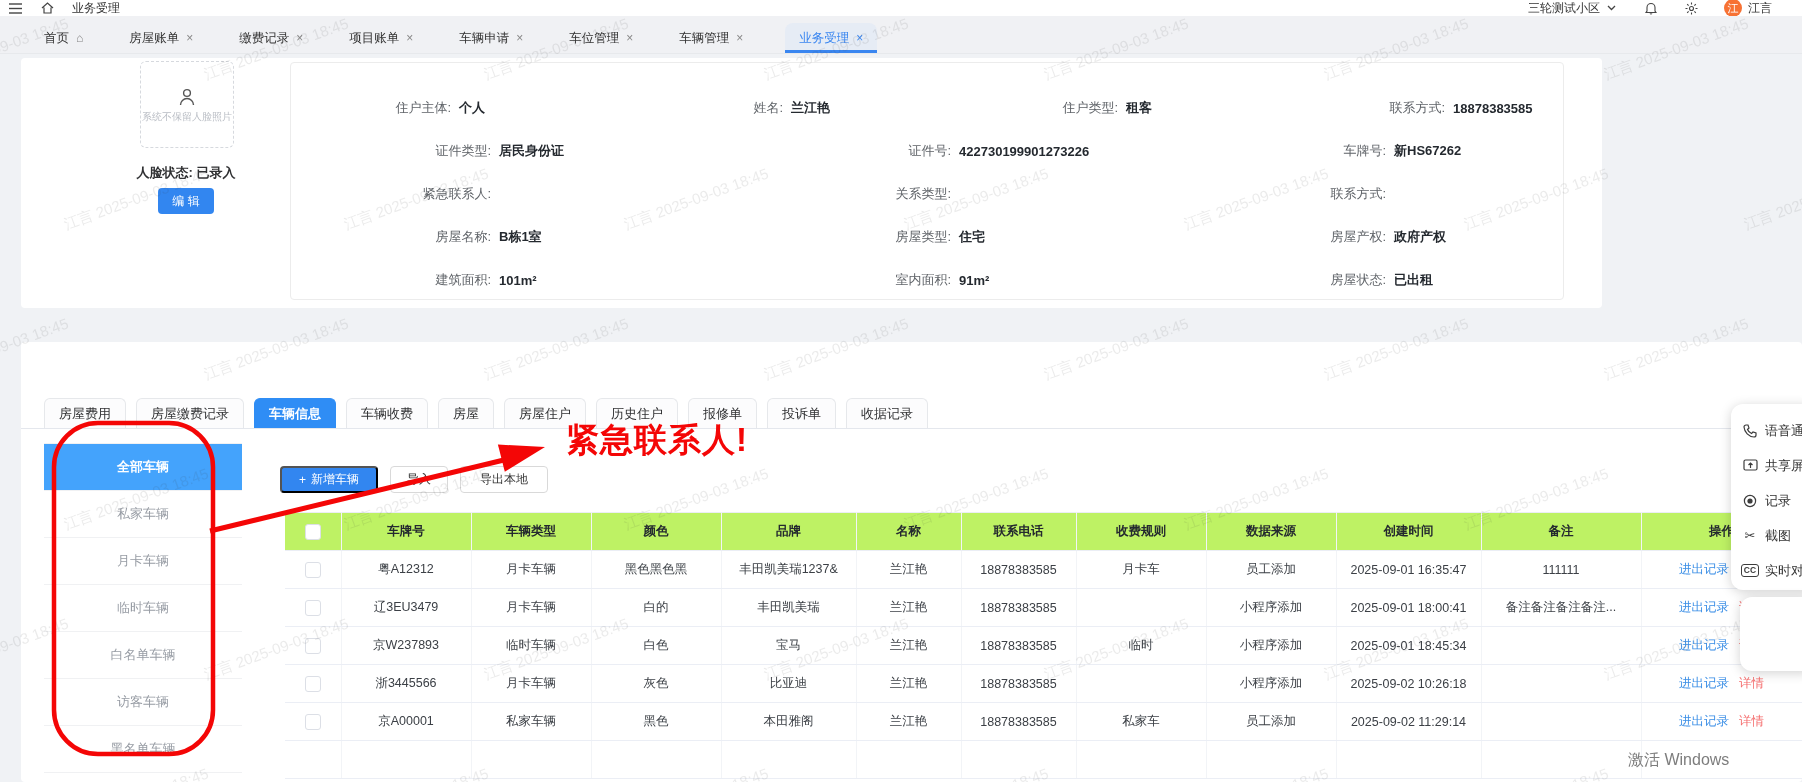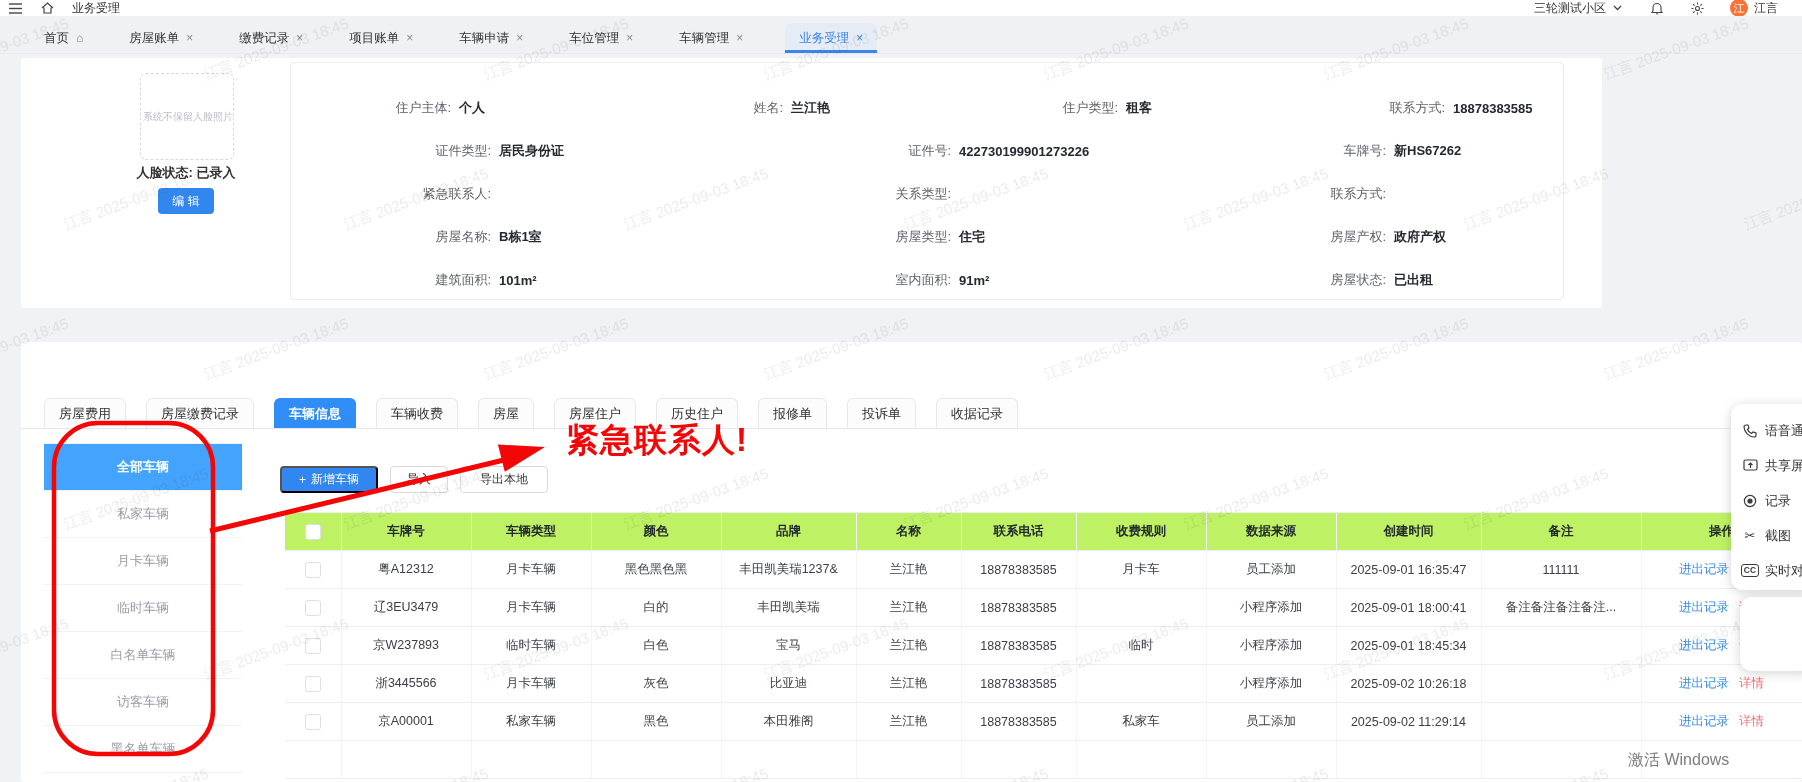--- a/index.html
+++ b/index.html
@@ -3,52 +3,52 @@
 <meta charset="utf-8">
 <style>
   html,body{margin:0;padding:0;}
   body{width:1802px;height:782px;position:relative;overflow:hidden;background:#f0f2f5;
        font-family:"Liberation Sans","DejaVu Sans",sans-serif;color:#333;}
   .abs{position:absolute;}
   
   #topbar{left:0;top:0;width:1802px;height:16px;background:#fff;border-bottom:1px solid #e8e8e8;
           display:flex;align-items:center;font-size:12px;color:#333;}
   #topbar .tb-left{display:flex;align-items:center;gap:18px;padding-left:8px;}
-  #topbar .tb-right{margin-left:auto;display:flex;align-items:center;gap:26px;padding-right:24px;}
+  #topbar .tb-right{margin-left:auto;display:flex;align-items:center;gap:26px;padding-right:30px;}
   .tb-ic{width:14px;height:14px;display:inline-flex;align-items:center;justify-content:center;color:#444;}
   .avatar{width:18px;height:18px;border-radius:50%;background:#f77234;color:#fff;font-size:11px;
           display:inline-flex;align-items:center;justify-content:center;flex:0 0 auto;}
   .uname{white-space:nowrap;}
   
   #tabstrip{left:0;top:16px;width:1802px;height:38px;background:#f0f1f4;border-bottom:1px solid #e7e9ec;
             display:flex;align-items:flex-end;padding-left:40px;box-sizing:border-box;}
   .nav-tab{display:flex;align-items:center;gap:7px;font-size:12.5px;color:#333;height:30px;
            margin-right:38px;white-space:nowrap;position:relative;padding:0 4px;}
   .nav-tab .x{color:#888;font-size:12px;}
   .nav-tab.active{background:#e6ecf5;border-radius:8px 8px 0 0;padding:0 14px;color:#3a86f0;}
   .nav-tab.active .x{color:#3a86f0;}
   .nav-tab.active::after{content:"";position:absolute;left:0;right:0;bottom:0;height:3px;background:#3a86f0;}
   
   .card{position:absolute;background:#fff;border-radius:4px;}
   #card1{left:21px;top:58px;width:1581px;height:250px;}
   
-  #facebox{left:119px;top:15px;width:92px;height:85px;border:1px dashed #d6d9de;border-radius:6px;
-           display:flex;flex-direction:row;align-items:center;justify-content:center;gap:2px;}
+  #facebox{left:119px;top:3px;width:92px;height:85px;border:1px dashed #d6d9de;border-radius:6px;
+           display:flex;flex-direction:column;align-items:center;justify-content:center;gap:2px;}
   #facebox .ph-text{font-size:10px;color:#b9bdc4;white-space:nowrap;}
   #facestatus{left:90px;top:106px;width:150px;text-align:center;font-size:13px;color:#303133;font-weight:bold;}
   #editbtn{left:137px;top:130px;width:56px;height:26px;background:#3286f0;color:#fff;border:none;border-radius:4px;
            font-size:12px;display:flex;align-items:center;justify-content:center;cursor:pointer;}
   
   #infopanel{left:269px;top:4px;width:1272px;height:236px;border:1px solid #ececec;border-radius:4px;}
   .field{position:absolute;display:flex;align-items:center;font-size:13px;white-space:nowrap;}
   .f-label{display:inline-block;text-align:right;color:#5f6368;}
   .f-value{margin-left:8px;color:#24292f;font-weight:bold;}
   
   #card2{left:21px;top:342px;width:1781px;height:440px;overflow:hidden;}
-  #sectabs{position:absolute;left:23px;top:56px;display:flex;gap:20px;height:31px;}
+  #sectabs{position:absolute;left:23px;top:56px;display:flex;gap:10px;height:31px;}
   .sec-tab{display:flex;align-items:center;padding:0 14px;font-size:13px;color:#303133;background:#fcfcfd;
            border:1px solid #e6e8eb;border-bottom:none;border-radius:6px 6px 0 0;white-space:nowrap;cursor:pointer;}
   .sec-tab.active{background:#2f8df5;border-color:#2f8df5;color:#fff;font-weight:bold;}
   #sectabline{position:absolute;left:0;top:86px;width:1781px;height:1px;background:#e4e7ed;}
   
   #vnav{position:absolute;left:23px;top:101px;width:198px;border-top:1px solid #f0f1f3;}
   .vnav-item{height:46px;border-bottom:1px solid #f0f1f3;display:flex;align-items:center;justify-content:center;
              font-size:13px;color:#979ca4;background:#fff;cursor:pointer;}
   .vnav-item.active{background:#44a3fc;color:#fff;font-weight:bold;}
   

